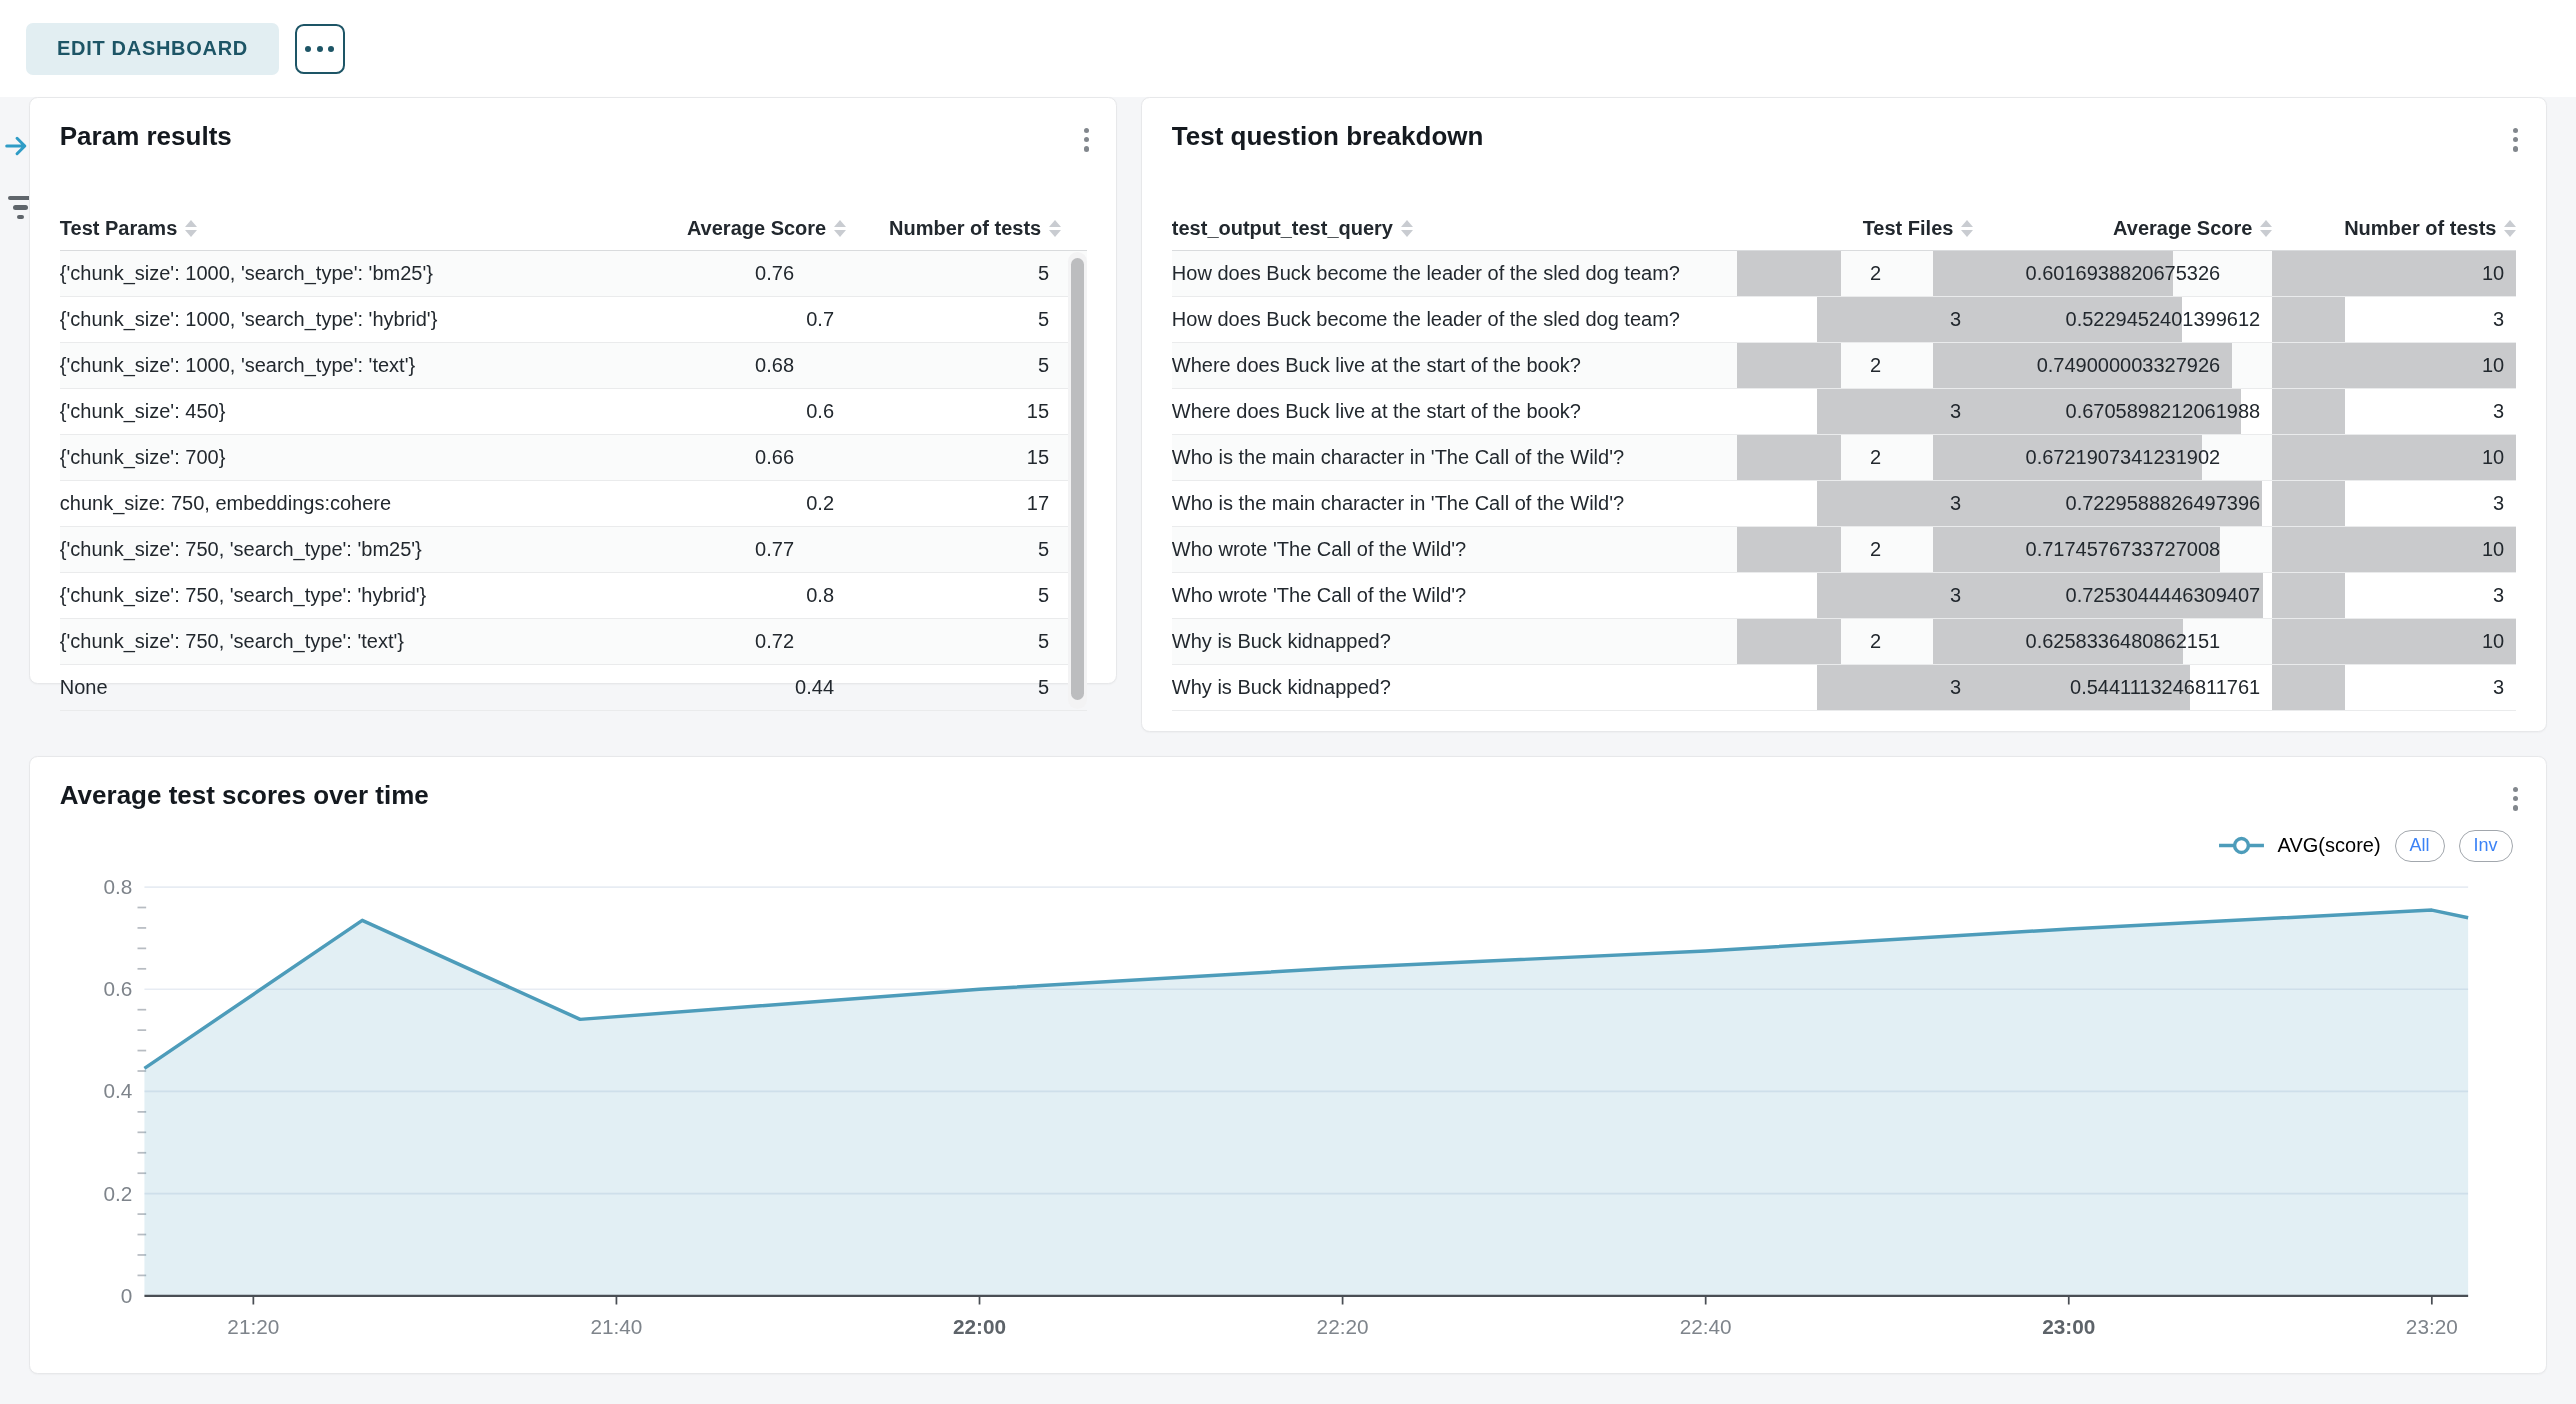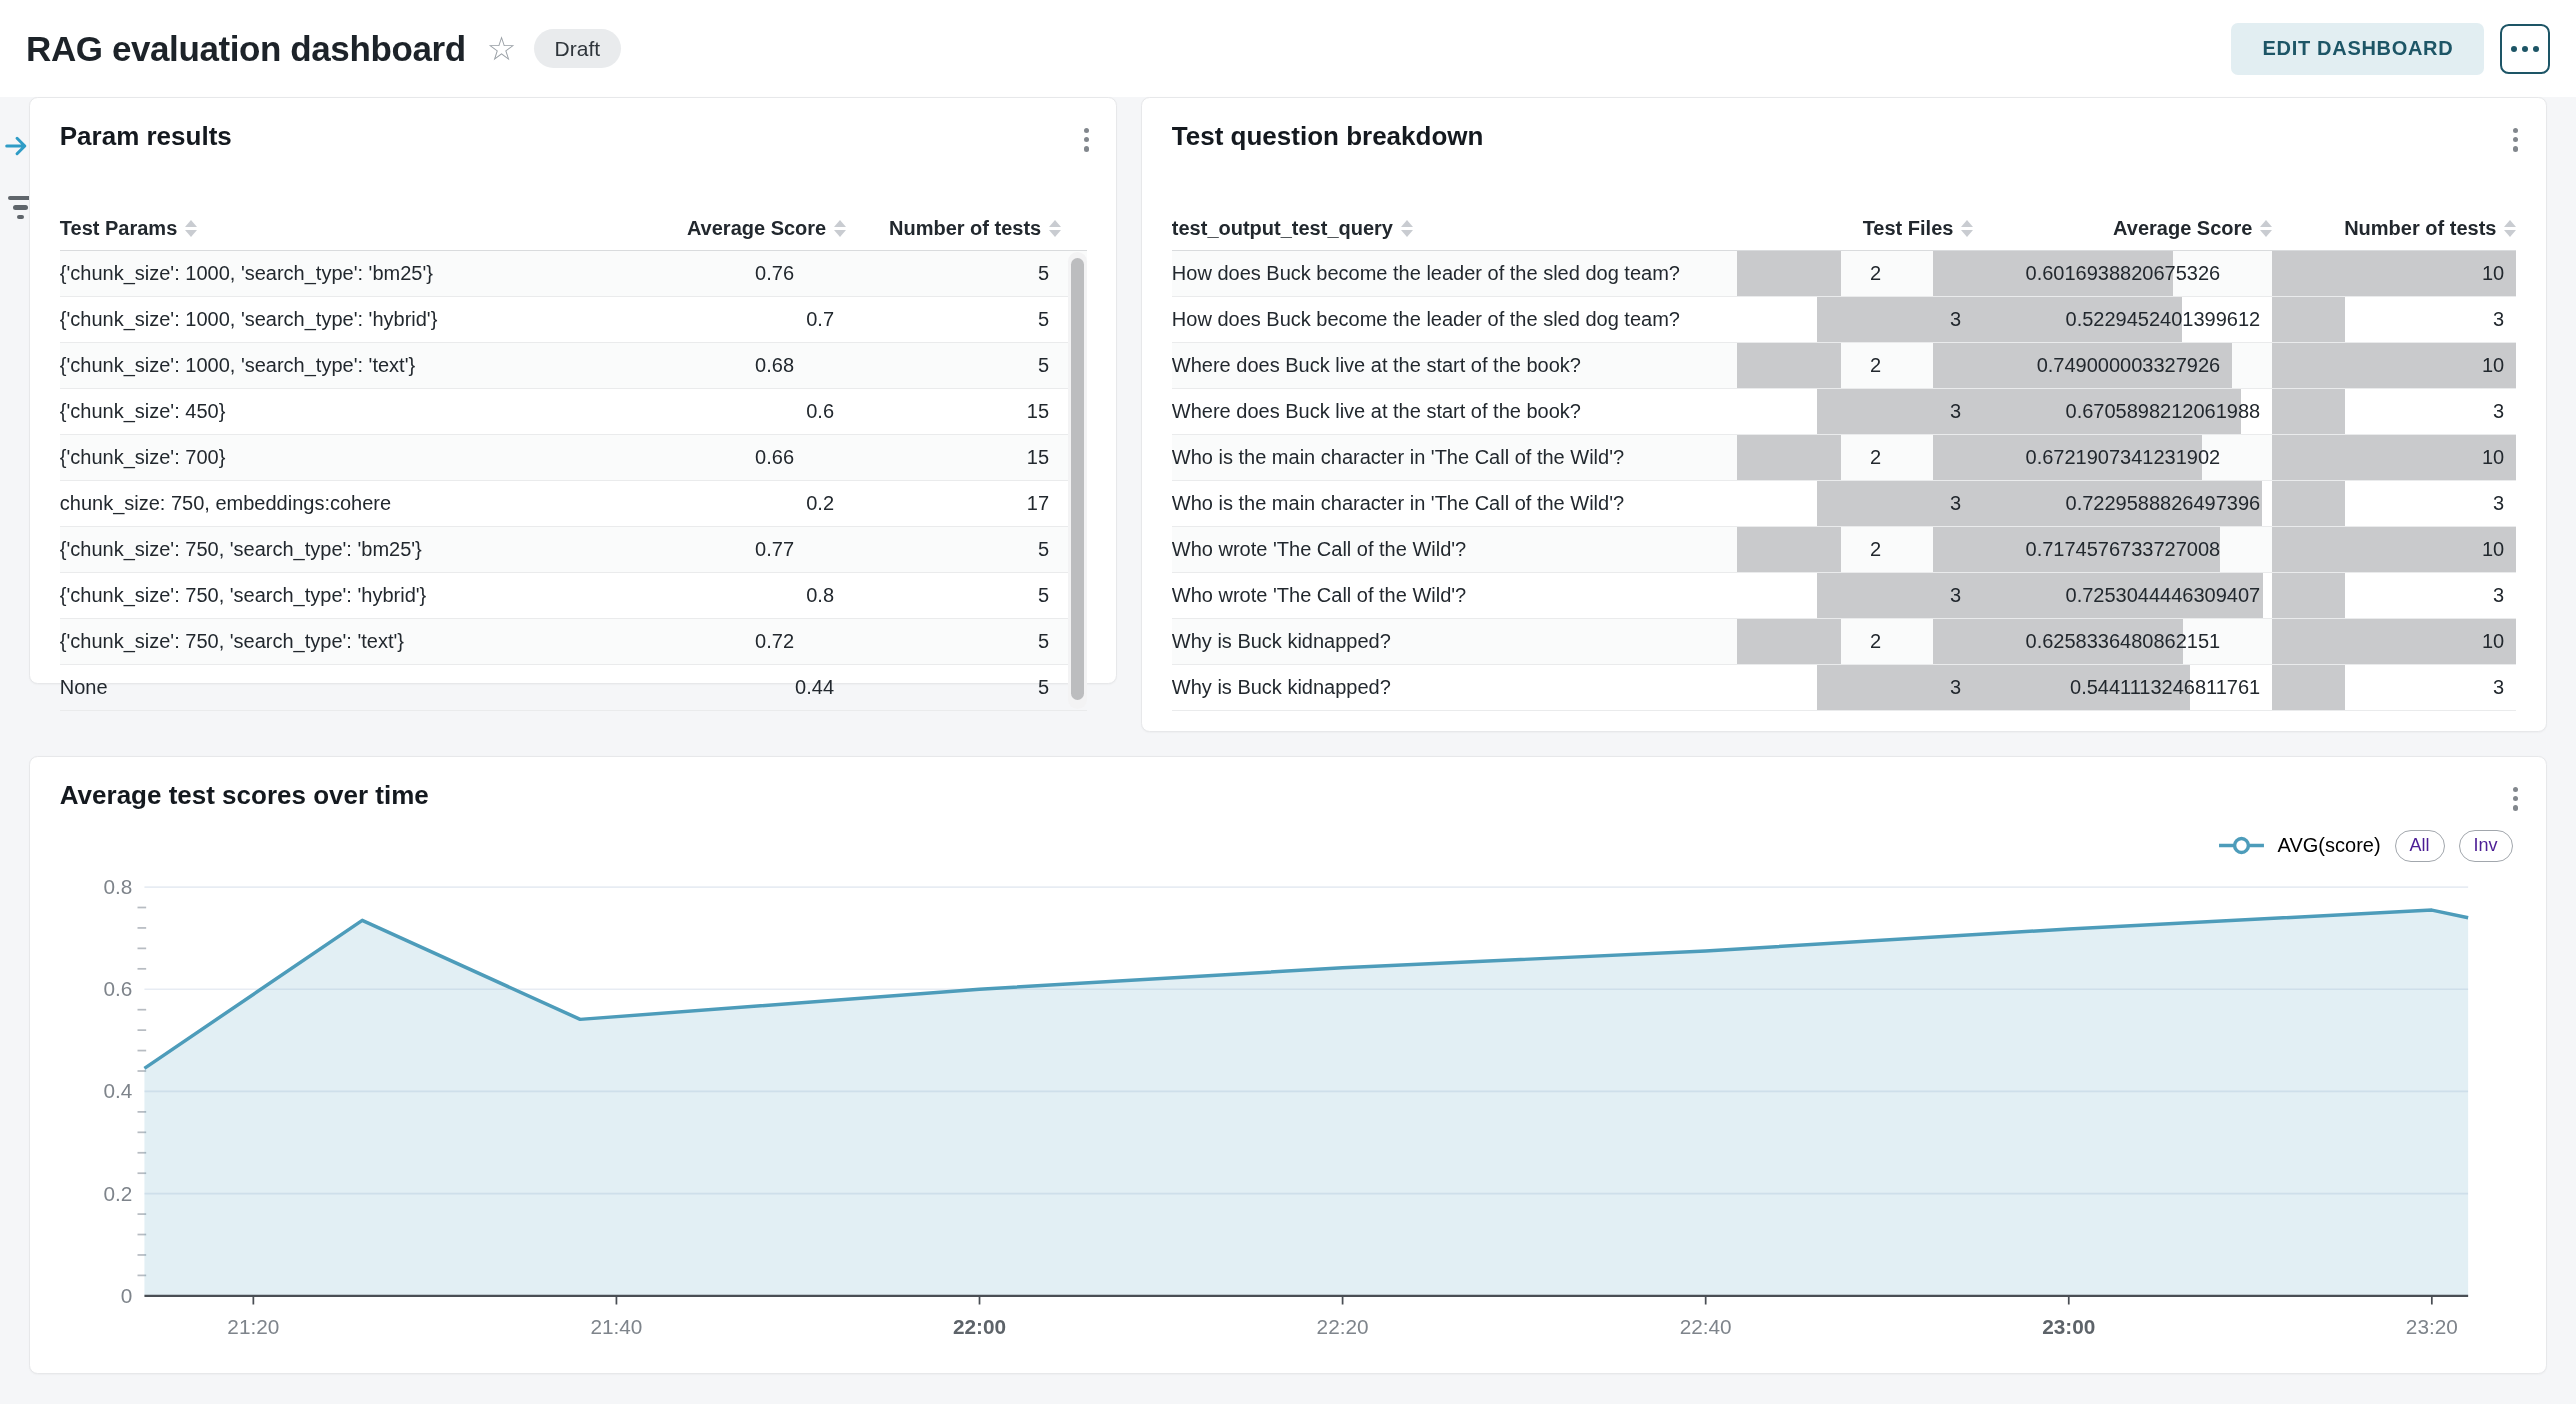--- a/index.html
+++ b/index.html
@@ -74,35 +74,30 @@
   #question-table .c0{flex:1;padding-right:17.3px;}
   #question-table .c1{width:156px;flex:none;}
   #question-table .c2{width:299px;flex:none;}
   #question-table .c3{width:244px;flex:none;}
   .sb-track{position:absolute;right:0;top:1.7px;bottom:1.7px;width:19px;background:#f3f3f4;border-radius:9.5px;}
   .sb-thumb{position:absolute;left:2.6px;right:2.6px;top:5.2px;height:calc(100% - 14px);background:#bcbdbf;border-radius:7.8px;cursor:pointer;}
   
   .legend{position:absolute;top:73px;right:33px;display:flex;align-items:center;gap:14px;}
   .legend-label{font-size:20px;color:#000000;}
   .pill{
-    border:1.7px solid #a2a7ad;border-radius:865px;background:#fff;color:#4c1d95;
+    border:1.7px solid #a2a7ad;border-radius:865px;background:#fff;color:#3b82f6;
     font-size:18px;padding:4.3px 14px;cursor:pointer;font-family:"Liberation Sans",sans-serif;
   }
   #chart-svg{position:absolute;left:0;top:111px;width:2511px;height:498px;}
   svg text{font-family:"Liberation Sans",sans-serif;}
 </style>
 </head>
 <body>
 
 <header>
-  <div class="h-left">
-    <h1 class="page-title">RAG evaluation dashboard</h1>
-    <span class="star">☆</span>
-    <span class="badge">Draft</span>
-  </div>
   <div class="h-right">
     <button class="edit-btn">EDIT DASHBOARD</button>
     <button class="more-btn">
         <i></i>
         <i></i>
         <i></i>
       </button>
   </div>
 </header>
 

